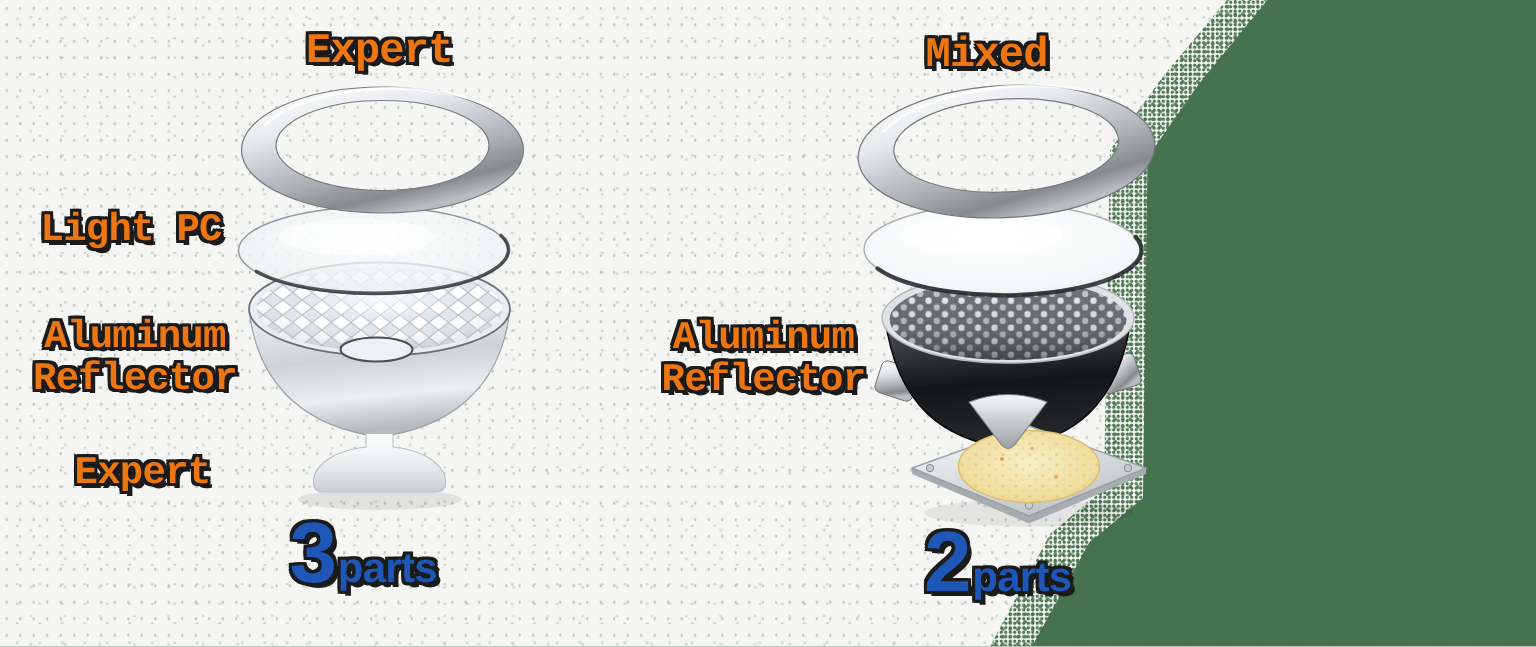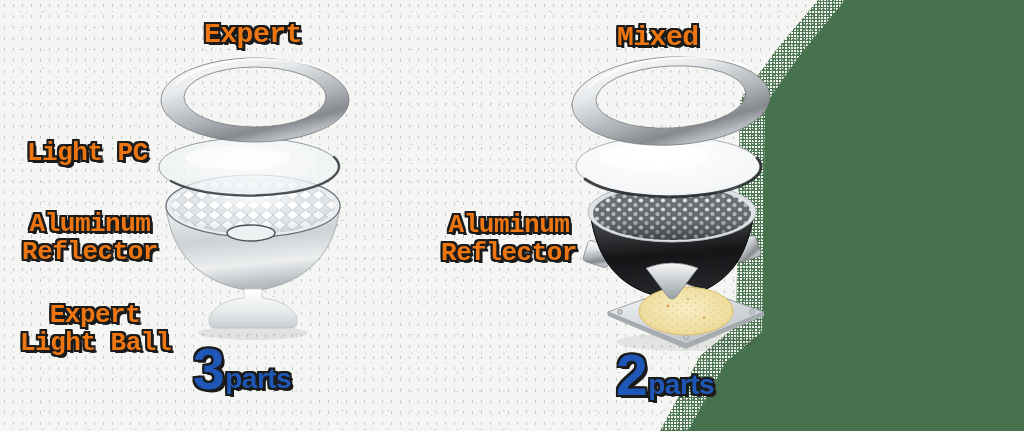--- a/index.html
+++ b/index.html
@@ -240,21 +240,20 @@
     <span>Reflector</span>
   </div>
 
   <div class="olabel center" style="left:434px;top:211px;width:150px">
     <span>Aluminum</span><br>
     <span>Reflector</span>
   </div>
 
   <div class="olabel center" style="left:20px;top:301px;width:150px">
     <span>Expert</span><br>
-    <span>Light Ball</span>
   </div>
 
   <div class="parts" style="left:193px;top:346px">
     <span class="pnum">3</span>
     <span class="pword">parts</span>
   </div>
 
   <div class="parts" style="left:616px;top:352px">
     <span class="pnum">2</span>
     <span class="pword">parts</span>

